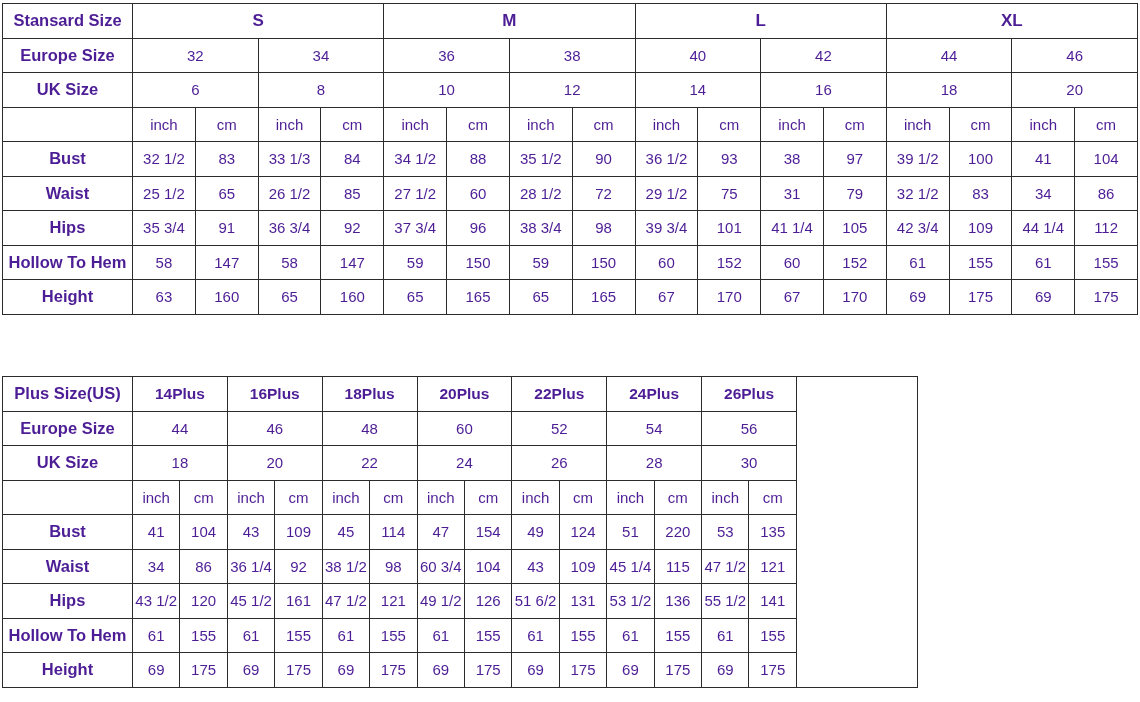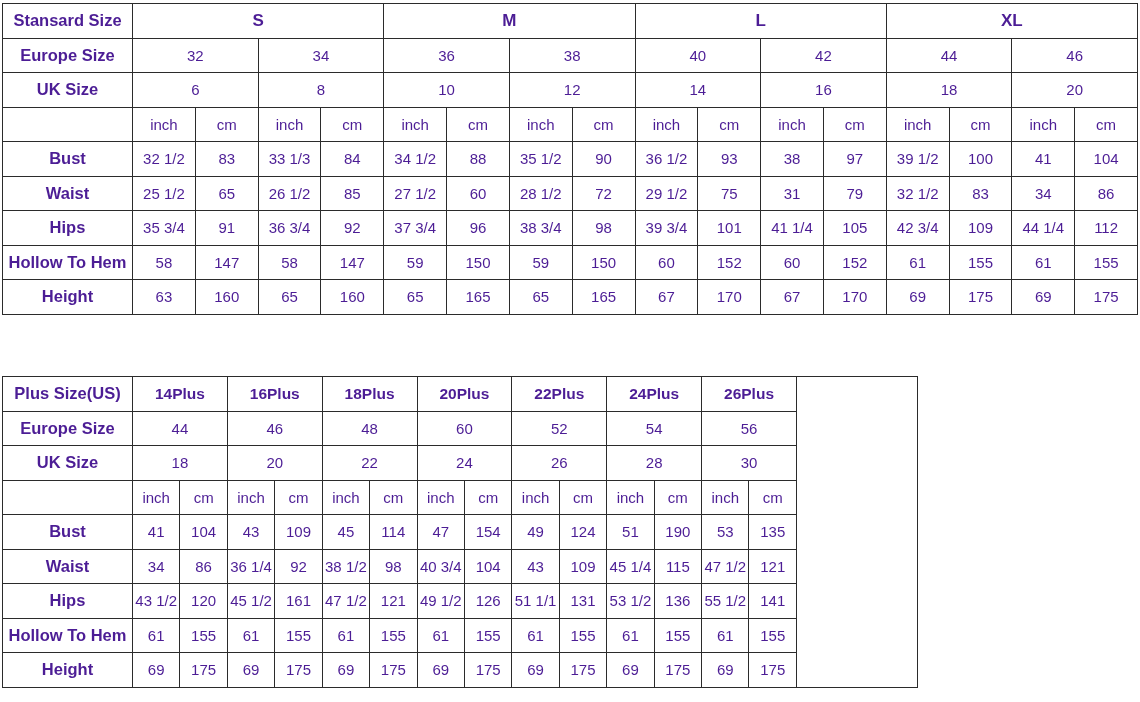--- a/index.html
+++ b/index.html
@@ -283,52 +283,52 @@
           <td>104</td>
           <td>43</td>
           <td>109</td>
           <td>45</td>
           <td>114</td>
           <td>47</td>
           <td>154</td>
           <td>49</td>
           <td>124</td>
           <td>51</td>
-          <td>190</td>
+          <td>220</td>
           <td>53</td>
           <td>135</td>
         </tr>
         <tr>
           <th class="rlabel">Waist</th>
           <td>34</td>
           <td>86</td>
           <td>36 1/4</td>
           <td>92</td>
           <td>38 1/2</td>
           <td>98</td>
-          <td>40 3/4</td>
+          <td>60 3/4</td>
           <td>104</td>
           <td>43</td>
           <td>109</td>
           <td>45 1/4</td>
           <td>115</td>
           <td>47 1/2</td>
           <td>121</td>
         </tr>
         <tr>
           <th class="rlabel">Hips</th>
           <td>43 1/2</td>
           <td>120</td>
           <td>45 1/2</td>
           <td>161</td>
           <td>47 1/2</td>
           <td>121</td>
           <td>49 1/2</td>
           <td>126</td>
-          <td>51 1/1</td>
+          <td>51 6/2</td>
           <td>131</td>
           <td>53 1/2</td>
           <td>136</td>
           <td>55 1/2</td>
           <td>141</td>
         </tr>
         <tr>
           <th class="rlabel">Hollow To Hem</th>
           <td>61</td>
           <td>155</td>

